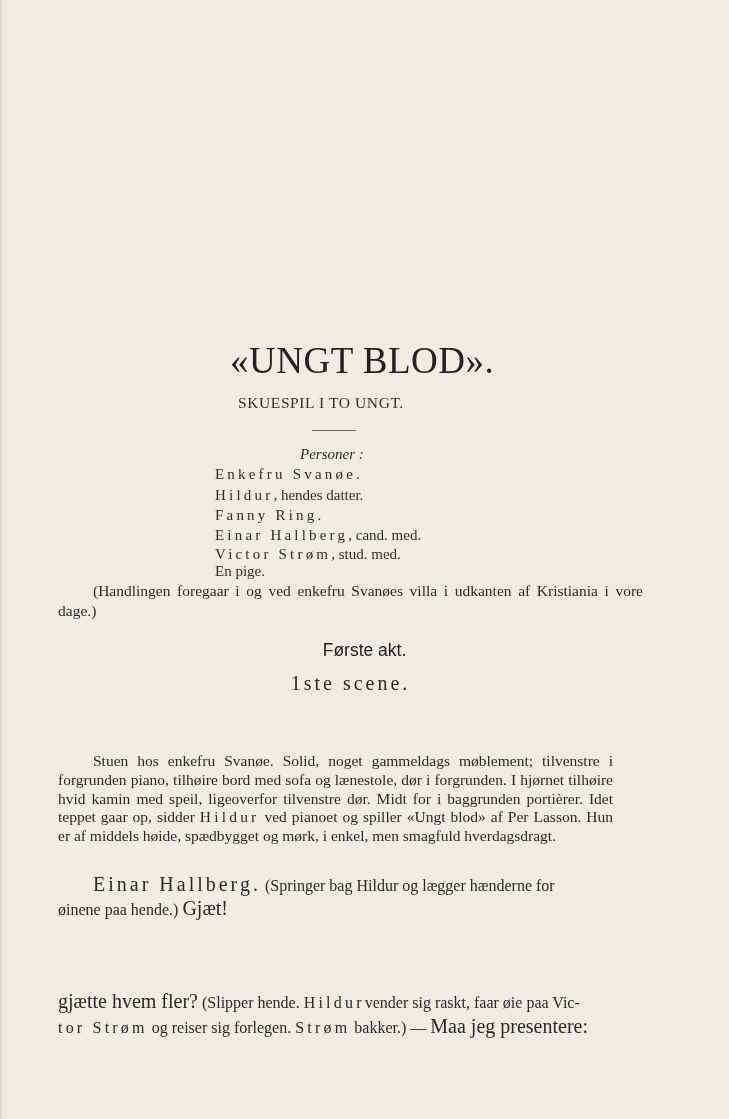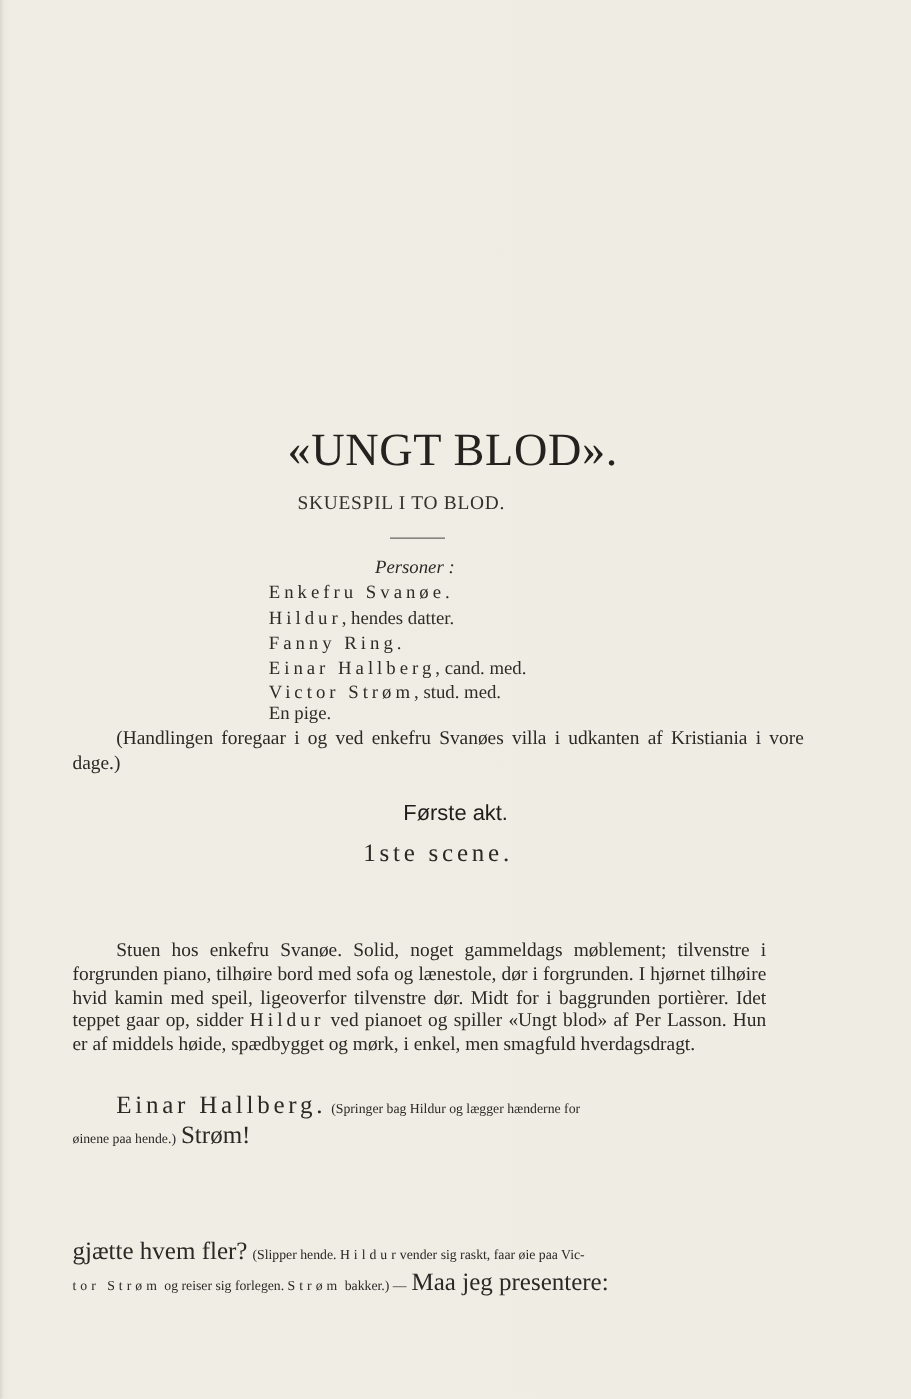--- a/index.html
+++ b/index.html
@@ -21,32 +21,32 @@
     .personer-label { left: 300px; top: 446px; font-size: 15px; font-style: italic; }
     .cast { left: 215px; font-size: 15px; color: #2f2c27; text-align: center; }
     .sp { letter-spacing: 3.2px; }
     .setting { left: 58px; top: 581px; font-size: 15.5px; width: 585px; white-space: normal; text-align: justify; line-height: 20px; }
     .indent { text-indent: 35px; }
     .act { left: 0; width: 729px; text-align: center; top: 640px; font-family: "Liberation Sans", "DejaVu Sans", sans-serif; font-size: 17.5px; color: #1f1d1a; }
     .scene { left: 0; width: 701px; text-align: center; top: 672px; font-size: 20px; letter-spacing: 3px; }
     .para { left: 58px; width: 555px; white-space: normal; text-align: justify; }
     .stage1 { top: 708px; font-size: 15.5px; line-height: 18.8px; margin-top: 44px; }
     .stage2 { top: 845px; font-size: 12px; line-height: 16px; }
-    .small { font-size: 11px; }
+    .small { font-size: 16px; }
     .big { font-size: 20px; }
     .line { position: absolute; left: 58px; width: 555px; white-space: nowrap; }
     .speaker { letter-spacing: 3px; }
   </style>
 </head>
 <body>
 
 <div class="page">
 
   <div class="abs title">«UNGT BLOD».</div>
-  <div class="abs subtitle">SKUESPIL I TO BLOD.</div>
+  <div class="abs subtitle">SKUESPIL I TO UNGT.</div>
   <div class="abs rule"></div>
 
   <div class="abs personer-label">Personer :</div>
 
   <div class="abs cast" style="top:466px"><span class="sp">Enkefru Svanøe</span><span>.</span></div>
   <div class="abs cast" style="top:487px"><span class="sp">Hildur</span><span>, hendes datter.</span></div>
   <div class="abs cast" style="top:507px"><span class="sp">Fanny Ring</span><span>.</span></div>
   <div class="abs cast" style="top:527px"><span class="sp">Einar Hallberg</span><span>, cand. med.</span></div>
   <div class="abs cast" style="top:546px"><span class="sp">Victor Strøm</span><span>, stud. med.</span></div>
   <div class="abs cast" style="top:563px"><span>En pige.</span></div>
@@ -58,21 +58,21 @@
 
   <div class="abs para stage1 indent"><span>Stuen hos enkefru Svanøe. Solid, noget gammeldags møblement; tilvenstre i forgrunden piano, tilhøire bord med sofa og lænestole, dør i forgrunden. I hjørnet tilhøire hvid kamin med speil, ligeoverfor tilvenstre dør. Midt for i baggrunden portièrer. Idet teppet gaar op, sidder </span><span class="sp">Hildur</span><span> ved pianoet og spiller «Ungt blod» af Per Lasson. Hun er af middels høide, spædbygget og mørk, i enkel, men smagfuld hverdagsdragt.</span></div>
 
 
   <div class="line" style="top:873px">
     <span style="padding-left:35px"></span><span class="big speaker">Einar Hallberg.</span>
     <span class="small">(Springer bag Hildur og lægger hænderne for</span>
   </div>
   <div class="line" style="top:897px">
     <span class="small">øinene paa hende.)</span>
-    <span class="big">Strøm!</span>
+    <span class="big">Gjæt!</span>
   </div>
 
 
   <div class="line" style="top:990px">
     <span class="big">gjætte hvem fler?</span>
     <span class="small"><span>(Slipper hende. </span><span class="sp">Hildur</span><span>vender sig raskt, faar øie paa Vic-</span></span>
   </div>
   <div class="line" style="top:1015px">
     <span class="small"><span class="sp">tor Strøm</span> og reiser sig forlegen. <span class="sp">Strøm</span><span> bakker.) —</span></span>
     <span class="big">Maa jeg presentere:</span>

